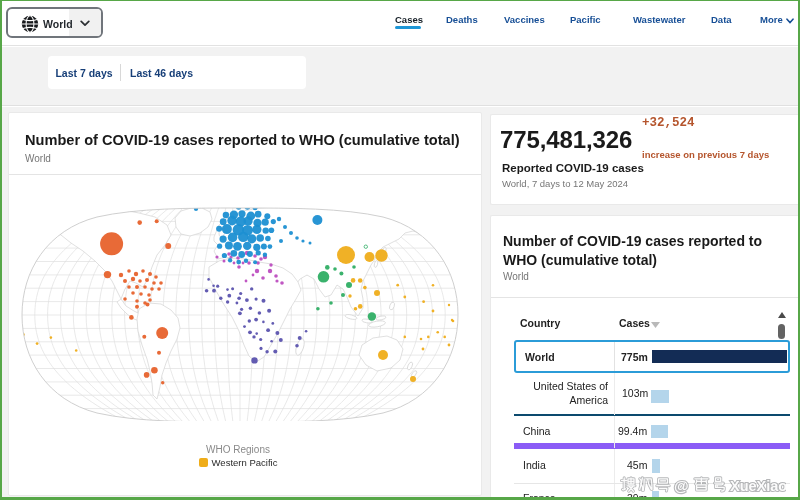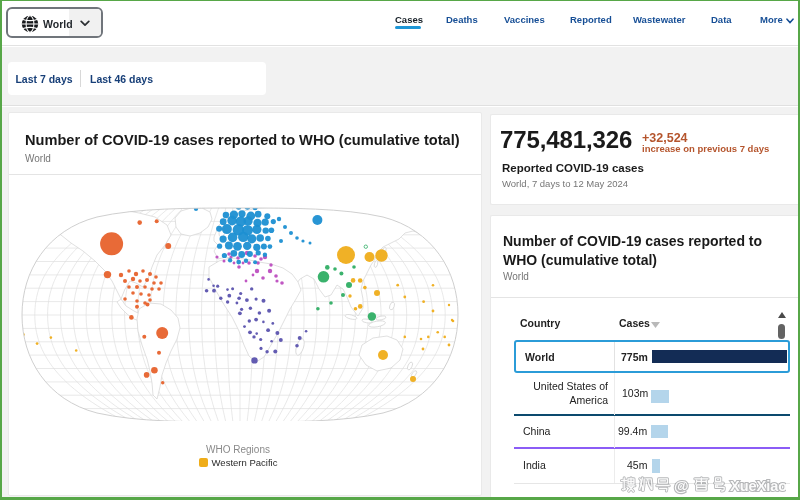--- a/index.html
+++ b/index.html
@@ -8,38 +8,38 @@
   .frame { position:absolute; left:0; top:0; width:800px; height:500px; border-style:solid; border-color:#57a748; border-width:1px 2px 3px 2px; z-index:50; pointer-events:none; }
   .topbar { position:absolute; left:2px; top:2px; width:796px; height:44px; background:#fff; border-bottom:1px solid #e2e2e2; }
   .worldbtn { position:absolute; left:4px; top:5px; width:97px; height:31px; border:2px solid #70757b; border-radius:6px; background:#fff; overflow:hidden; }
   .worldbtn .chev { position:absolute; right:0; top:0; width:32px; height:100%; background:#f1f1f1; }
   .worldbtn .glb { position:absolute; left:13px; top:6px; }
   .worldbtn .wtxt { position:absolute; left:35px; top:9px; font-size:10.5px; font-weight:bold; color:#24292e; }
   .nav a { position:absolute; top:12px; font-size:9.5px; font-weight:bold; color:#174f96; text-decoration:none; white-space:nowrap; }
   .nav .active { color:#161f27; }
   .underline { position:absolute; left:393px; top:24px; width:26px; height:3px; background:#1e96d6; border-radius:2px; }
   .filterbar { position:absolute; left:2px; top:47px; width:796px; height:59px; background:#f2f2f2; border-bottom:1px solid #e0e0e0; }
-  .segwrap { position:absolute; top:15px; height:33px; background:#fff; border-radius:4px; display:flex; }
+  .segwrap { position:absolute; top:9px; height:33px; background:#fff; border-radius:4px; display:flex;margin-left:40px; }
   .seg { font-size:10.5px; font-weight:bold; color:#173f78; display:flex; align-items:center; justify-content:center; position:relative; }
   .seg.sel { border:2px solid #2b9cd8; border-radius:4px; color:#1a1a1a; }
   .seg.dis { color:#c6cbd1; }
   .segdiv { width:1px; height:17px; background:#d8d8d8; align-self:center; }
   .content { position:absolute; left:2px; top:107px; width:796px; height:391px; background:#f2f2f2; }
   .card { position:absolute; background:#fff; border:1px solid #e9e9e9; border-radius:2px; }
   .cardL { left:6px; top:5px; width:474px; height:384px; }
   .cardT { left:488px; top:7px; width:310px; height:91px; border-right:none;}
   .cardB { left:488px; top:108px; width:310px; height:283px; border-right:none; border-bottom:none; }
   .ctitle { font-weight:bold; color:#1a1a1a; }
   .csub { color:#767676; }
   .cardL .ctitle { position:absolute; left:16px; top:19px; font-size:14.6px; }
   .cardL .csub { position:absolute; left:16px; top:40px; font-size:10px; }
   .cardL .divider { position:absolute; left:0; top:61px; width:100%; height:1px; background:#e4e4e4; }
   .bignum { position:absolute; left:9px; top:11px; font-size:24px; font-weight:bold; color:#1a1a1a; letter-spacing:-0.1px;}
-  .delta { position:absolute; left:151px; top:16px; font-size:12.5px; font-weight:bold; color:#b5552d; }
-  .delta2 { position:absolute; left:151px; top:28px; font-size:9.5px; font-weight:bold; color:#b5552d; }
+  .delta { position:absolute; left:151px; top:1px; font-size:12.5px; font-weight:bold; color:#b5552d;font-family:Liberation Mono, monospace; }
+  .delta2 { position:absolute; left:151px; top:34px; font-size:9.5px; font-weight:bold; color:#b5552d; }
   .repline { position:absolute; left:11px; top:47px; font-size:11.5px; font-weight:bold; color:#1a1a1a; }
   .subline { position:absolute; left:11px; top:63px; font-size:9.5px; color:#767676; }
   .cardB .ctitle { position:absolute; left:12px; top:16px; font-size:14px; line-height:18.5px; width:290px; }
   .cardB .csub { position:absolute; left:12px; top:55px; font-size:10px; }
   .cardB .divider { position:absolute; left:0; top:81px; width:100%; height:1px; background:#e4e4e4; }
   .legend { position:absolute; left:-8px; top:331px; width:474px; text-align:center; }
   .legtitle { font-size:10px; color:#8a8a8a; }
   .legrow { margin-top:1px; font-size:9.5px; color:#2a2a2a; }
   .legit { display:inline-flex; align-items:center; margin:0 4.5px; }
   .sw { width:9px; height:9px; border-radius:2px; display:inline-block; margin-right:4px; }
@@ -62,21 +62,21 @@
           <path d="M2 4.4 Q9 6.9 16 4.4"></path>
           <path d="M2 13.6 Q9 11.1 16 13.6"></path>
         </g>
       </svg>
       <span class="wtxt">World</span>
     </div>
     <div class="nav">
       <a class="active" style="left:393px">Cases</a>
       <a style="left:444px">Deaths</a>
       <a style="left:502px">Vaccines</a>
-      <a style="left:568px">Reported</a>
+      <a style="left:568px">Pacific</a>
       <a style="left:631px">Wastewater</a>
       <a style="left:709px">Data</a>
       <a style="left:758px">More</a>
       <svg style="position:absolute;left:784px;top:16px" width="8" height="6" viewBox="0 0 8 6">
         <path d="M1 1.2 L4 4.5 L7 1.2" fill="none" stroke="#174f96" stroke-width="1.6" stroke-linecap="round"></path>
       </svg>
     </div>
     <div class="underline"></div>
   </div>
   <div class="filterbar">
@@ -414,31 +414,37 @@
     <div style="position:absolute;left:98px;top:0;width:1px;height:29px;background:#e2e2e2;"></div>
     <div style="position:absolute;left:105px;top:9px;font-weight:bold;">775m</div>
     <div style="position:absolute;left:136px;top:8px;width:135px;height:13px;background:#132c55;"></div>
   </div>
   <div style="position:absolute;left:0px;top:59px;width:276px;height:43px;border-bottom:2px solid #0c4a6e;">
     <div style="position:absolute;left:9px;top:6px;width:85px;line-height:14px;">United States of America</div>
     <div style="position:absolute;left:100px;top:0;width:1px;height:42px;background:#ececec;"></div>
     <div style="position:absolute;left:108px;top:14px;">103m</div>
     <div style="position:absolute;left:137px;top:17px;width:18px;height:13px;background:#b4d5eb;"></div>
   </div>
-  <div style="position:absolute;left:0px;top:102px;width:276px;height:33px;border-bottom:2px solid #8b5cf6;">
+  <div style="position:absolute;left:0px;top:102px;width:276px;height:33px;border-bottom:6px solid #8b5cf6;">
     <div style="position:absolute;left:9px;top:9px;">China</div>
     <div style="position:absolute;left:100px;top:0;width:1px;height:32px;background:#ececec;"></div>
     <div style="position:absolute;left:104px;top:9px;">99.4m</div>
     <div style="position:absolute;left:137px;top:9px;width:17px;height:13px;background:#b4d5eb;"></div>
   </div>
   <div style="position:absolute;left:0px;top:135px;width:276px;height:35px;border-bottom:1px solid #e6e6e6;">
     <div style="position:absolute;left:9px;top:10px;">India</div>
     <div style="position:absolute;left:100px;top:0;width:1px;height:34px;background:#ececec;"></div>
     <div style="position:absolute;left:113px;top:10px;">45m</div>
     <div style="position:absolute;left:138px;top:10px;width:8px;height:14px;background:#b4d5eb;"></div>
+  </div>
+  <div style="position:absolute;left:0px;top:170px;width:276px;height:15px;overflow:hidden;">
+    <div style="position:absolute;left:9px;top:8px;">France</div>
+    <div style="position:absolute;left:100px;top:0;width:1px;height:15px;background:#ececec;"></div>
+    <div style="position:absolute;left:113px;top:8px;">39m</div>
+    <div style="position:absolute;left:138px;top:7px;width:7px;height:13px;background:#b4d5eb;"></div>
   </div>
 </div>
 <div style="position:absolute;left:287px;top:95px;width:8px;height:188px;">
   <svg width="8" height="8" style="position:absolute;left:0;top:1px">
           <path d="M4,0 L8,6 L0,6 Z" fill="#4a4a4a"></path>
         </svg>
   <div style="position:absolute;left:0px;top:13px;width:7px;height:15px;background:#636363;border-radius:3.5px;"></div>
 </div>
 
     </div>

